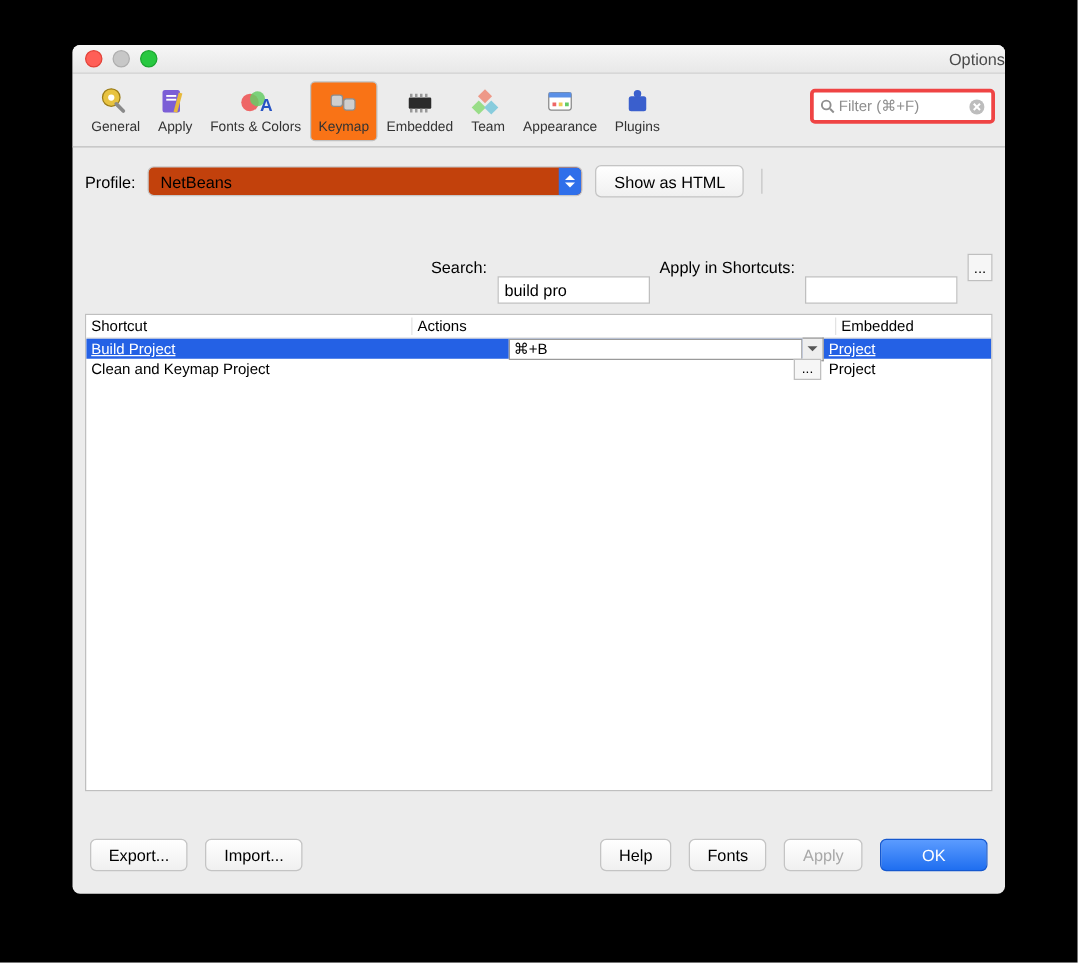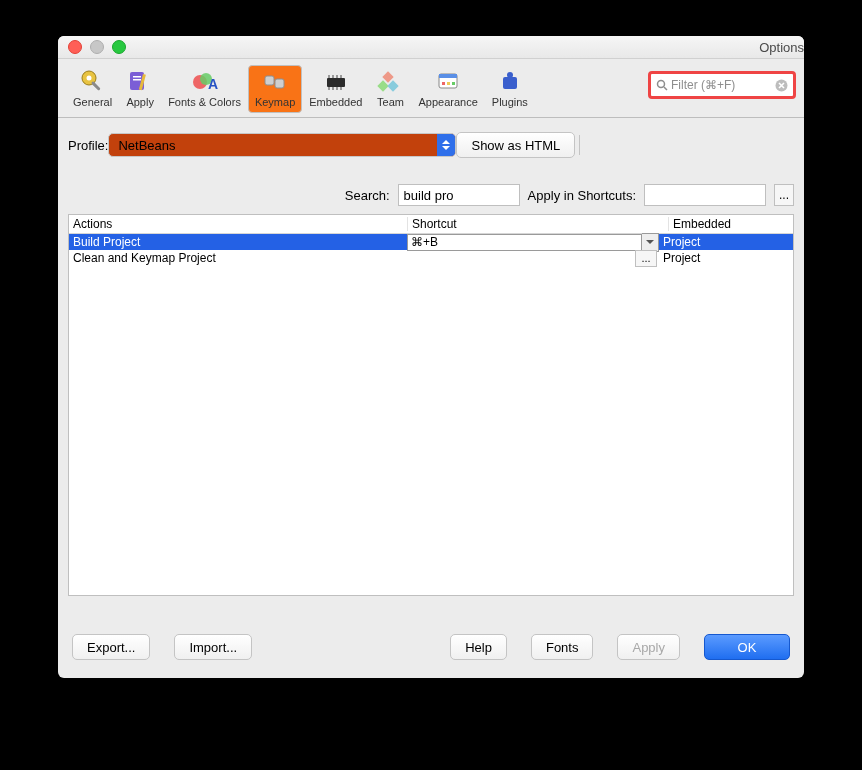--- a/index.html
+++ b/index.html
@@ -15,53 +15,53 @@
   .toolbar{display:flex;align-items:flex-start;padding:6px 8px 4px 8px;border-bottom:1px solid #bdbdbd;background:#ececec;}
   .tabs{display:flex;}
   .tab{display:flex;flex-direction:column;align-items:center;padding:2px 6px 4px 6px;font-size:11px;color:#333;border:1px solid transparent;border-radius:4px;white-space:nowrap;}
   .tab.active{background:#f97316;border-color:#c0c0c0;}
   .tab .icon{width:28px;height:28px;display:flex;align-items:center;justify-content:center;}
   .flex-spacer{flex:1;}
   .filterbox{display:flex;align-items:center;width:132px;height:22px;margin-top:6px;background:#fff;border:3px solid #ef4444;border-radius:4px;padding:0 5px;color:#8e8e8e;font-size:12px;}
   .filterbox .mag{margin-right:3px;flex:none;}
   .filterbox .clear{margin-left:auto;flex:none;}
   .content{padding:14px 10px 8px 10px;}
-  .row{display:flex;align-items:center;gap:0;}
+  .row{display:flex;align-items:center;gap:10px;}
   .profile-row{margin-bottom:26px;}
   .label{font-size:13px;}
   .select{flex:0 0 346px;height:22px;display:flex;align-items:center;background:#c2410c;border:1px solid #c7c7c7;border-radius:5px;overflow:hidden;}
   .select span{padding:0 9px;flex:1;}
   .select .arrows{width:18px;align-self:stretch;background:#2f6fea;display:flex;flex-direction:column;align-items:center;justify-content:center;gap:1px;}
   .select .arrows::before,.select .arrows::after{content:"";border:4px solid transparent;}
   .select .arrows::before{border-bottom-color:#fff;margin-bottom:1px;}
   .select .arrows::after{border-top-color:#fff;}
   .btn{height:22px;padding:1px 14px;background:linear-gradient(#fff,#f0f0f0);border:1px solid #c4c4c4;border-radius:5px;font-size:13px;display:inline-flex;align-items:center;justify-content:center;white-space:nowrap;}
   .divider-v{width:1px;height:20px;background:#c4c4c4;margin:0 4px;}
   .search-row{justify-content:flex-end;margin-bottom:8px;gap:8px;}
-  .textfield{height:20px;border:1px solid #bfbfbf;background:#fff;padding:0 5px;font-size:13px;display:flex;align-items:center;}
+  .textfield{height:20px;border:1px solid #bfbfbf;background:#fff;padding:0 5px;font-size:13px;display:flex;align-items:center;margin-top:37px;}
   .textfield.search{width:110px;}
   .textfield.shortcuts{width:110px;}
   .mini-btn{width:18px;height:20px;border:1px solid #bfbfbf;background:#f6f6f6;display:flex;align-items:center;justify-content:center;font-size:12px;}
   .table{border:1px solid #bfbfbf;background:#fff;height:380px;display:flex;flex-direction:column;overflow:hidden;}
   .thead,.trow{display:flex;}
   .thead{background:#fff;border-bottom:1px solid #d6d6d6;height:18px;align-items:center;font-size:12px;}
   .col{padding:0 4px;}
   .col.actions{width:330px;border-right:1px solid #e3e3e3;}
   .col.shortcut{width:252px;border-right:1px solid #e3e3e3;}
   .col.category{flex:1;}
   .trow{height:16px;align-items:center;font-size:12px;}
-  .trow.sel{background:#2461e5;color:#fff;}
+  .trow.sel{background:#2461e5;color:#fff;text-decoration:underline;}
   .trow .col.actions{border:none;}
   .trow .col.category{border:none;}
   .shortcut-cell{display:flex;align-items:center;width:252px;}
   .shortcut-input{flex:1;height:15px;border:1px solid #9a9a9a;background:#fff;padding:0 3px;font-size:12px;display:flex;align-items:center;color:#000;}
   .shortcut-dd{width:16px;height:17px;background:#eee;border:1px solid #9a9a9a;border-left:none;display:flex;align-items:center;justify-content:center;}
   .shortcut-dd::after{content:"";border:4px solid transparent;border-top-color:#555;margin-top:3px;}
   .ellipsis-btn{width:20px;height:15px;border:1px solid #bfbfbf;background:#f6f6f6;font-size:11px;display:flex;align-items:center;justify-content:center;margin-left:auto;margin-right:2px;}
-  .footer{display:flex;align-items:flex-end;padding:30px 14px 18px 14px;gap:24px;}
+  .footer{display:flex;align-items:flex-end;padding:30px 14px 18px 14px;gap:14px;}
   .footer .flex-spacer{flex:1;}
   .btn.disabled{color:#a8a8a8;}
   .btn.primary{background:linear-gradient(#5b9bff,#1f6ef0);border-color:#1558cf;color:#fff;min-width:56px;}
   svg{display:block;}
 </style>
 </head>
 <body>
 
 <div class="window">
 
@@ -207,22 +207,22 @@
       </div>
       <span class="label">Apply in Shortcuts:</span>
       <div class="textfield shortcuts">
         <span></span>
       </div>
       <div class="mini-btn">...</div>
     </div>
 
     <div class="table">
       <div class="thead">
+        <div class="col shortcut">Shortcut</div>
         <div class="col actions">Actions</div>
-        <div class="col shortcut">Shortcut</div>
         <div class="col category">Embedded</div>
       </div>
 
       <div class="trow sel">
         <div class="col actions">Build Project</div>
         <div class="shortcut-cell">
           <div class="shortcut-input">
             <span>⌘+B</span>
           </div>
           <div class="shortcut-dd"></div>

